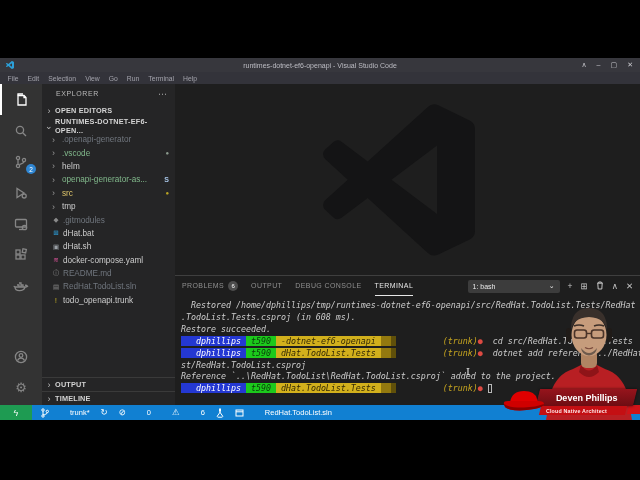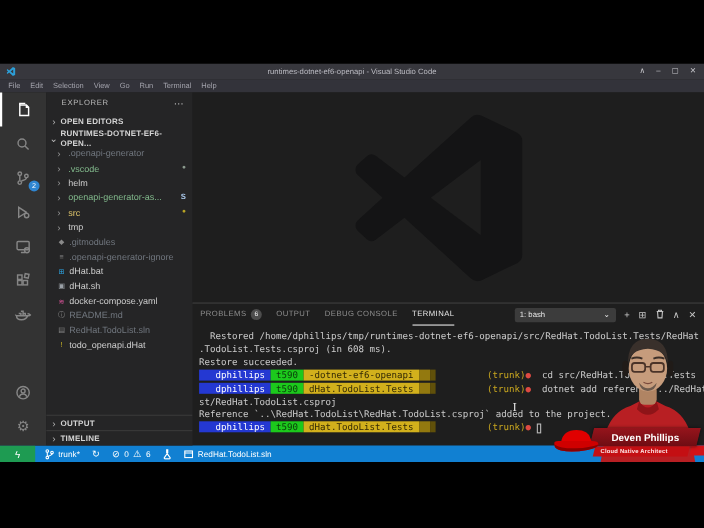--- a/index.html
+++ b/index.html
@@ -63,36 +63,36 @@
   .ptab.active { color:#e7e7e7; border-bottom-color:#e7e7e7; }
   .ptab-badge { background:#4d4d4d; color:#fff; border-radius:50%; width:10px; height:10px; font-size:6px;
     display:flex; align-items:center; justify-content:center; letter-spacing:0; }
   .panel-actions { margin-left:auto; display:flex; align-items:center; gap:8px; color:#c5c5c5; }
   .shell-select { background:#3c3c3c; color:#eaeaea; font-size:7px; width:92px; height:13px;
     display:flex; align-items:center; justify-content:space-between; padding:0 5px; border-radius:2px; }
   .pa-icon { font-size:8.5px; line-height:1; }
   .pa-icon svg { stroke:#c5c5c5; fill:none; stroke-width:1; }
 
   .terminal { padding:4px 2px 0 6px; font-family:"DejaVu Sans Mono",monospace; font-size:8.3px;
-    line-height:11.9px; white-space:pre; }
+    line-height:11.9px; white-space:pre;font-style:italic; }
   .fg  { color:#cccccc; }
   .pb  { background:#2438d2; color:#fff; }
   .pg  { background:#1cc91c; color:#0a3a0a; }
   .py  { background:#d2b01c; color:#332905; }
   .py2 { background:#93790f; color:#93790f; }
   .py3 { background:#60500a; color:#60500a; }
   .tr  { color:#c9a71f;margin-left:37px; }
   .rd  { color:#dd4a42; }
   .cur { display:inline-block; width:4.6px; height:9px; border:1px solid #b8b8b8; vertical-align:middle; }
 
   
   .statusbar { height:15px; background:#1180d2; display:flex; align-items:center; color:#fff; font-size:7.5px; }
   .remote-seg { background:#1e9b52; height:100%; width:32px; display:flex; align-items:center;
     justify-content:center; margin-right:9px; font-size:9px; }
-  .sb-item { display:flex; align-items:center; gap:4px; margin-right:11px; }
+  .sb-item { display:flex; align-items:center; gap:21px; margin-right:11px; }
   .sb-item svg { stroke:#fff; fill:none; stroke-width:1; }
   .st-glyph { font-size:8.5px; line-height:1; }
 
   
   .person { position:absolute; left:538px; top:302px; width:102px; height:118px; z-index:5; pointer-events:none; }
   .nameplate { position:absolute; left:500px; top:385px; width:140px; height:35px; z-index:6; }
   .np-banner { position:absolute; left:38px; top:4px; width:97px; height:17px;
     background:linear-gradient(180deg,#96141c,#6e0d13); transform:skewX(-14deg);
     display:flex; align-items:center; justify-content:center; box-shadow:0 0 3px rgba(0,0,0,.6); }
   .np-name { font-size:9px; font-weight:bold; color:#fff; transform:skewX(14deg); white-space:nowrap; }
@@ -237,24 +237,20 @@
               <span class="badge yellow-dot">●</span>
             </div>
             <div class="tree-item">
               <span class="twisty">›</span>
               <span class="lbl">tmp</span>
             </div>
             <div class="tree-item tone-dim">
               <span class="ficon" style="color: rgb(138, 138, 138);">◆</span>
               <span class="lbl">.gitmodules</span>
             </div>
-            <div class="tree-item tone-dim">
-              <span class="ficon" style="color: rgb(138, 138, 138);">≡</span>
-              <span class="lbl">.openapi-generator-ignore</span>
-            </div>
             <div class="tree-item">
               <span class="ficon" style="color: rgb(45, 168, 232);">⊞</span>
               <span class="lbl">dHat.bat</span>
             </div>
             <div class="tree-item">
               <span class="ficon" style="color: rgb(154, 160, 166);">▣</span>
               <span class="lbl">dHat.sh</span>
             </div>
             <div class="tree-item">
               <span class="ficon" style="color: rgb(224, 85, 157);">≋</span>
@@ -263,21 +259,21 @@
             <div class="tree-item tone-dim">
               <span class="ficon" style="color: rgb(138, 138, 138);">ⓘ</span>
               <span class="lbl">README.md</span>
             </div>
             <div class="tree-item tone-dim">
               <span class="ficon" style="color: rgb(138, 138, 138);">▤</span>
               <span class="lbl">RedHat.TodoList.sln</span>
             </div>
             <div class="tree-item">
               <span class="ficon" style="color: rgb(216, 192, 36);">!</span>
-              <span class="lbl">todo_openapi.dHat</span>
+              <span class="lbl">todo_openapi.trunk</span>
             </div>
           </div>
         <div class="sb-bottom">
           <div class="sb-section">
             <span class="chev">›</span>
             <span>OUTPUT</span>
           </div>
           <div class="sb-section">
             <span class="chev">›</span>
             <span>TIMELINE</span>

